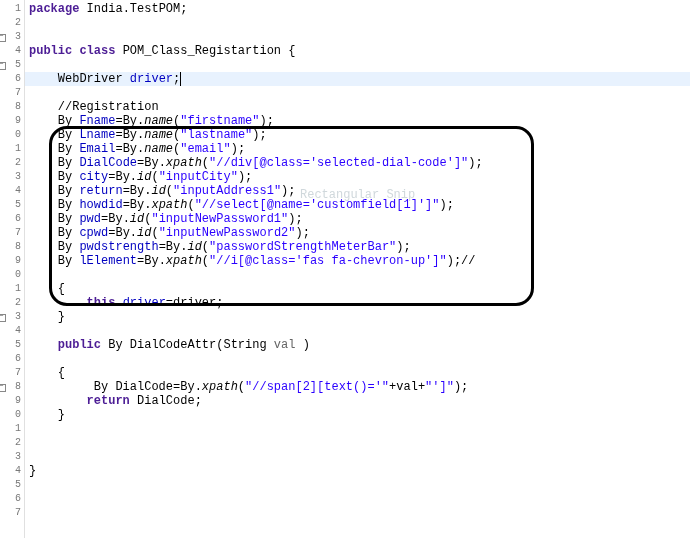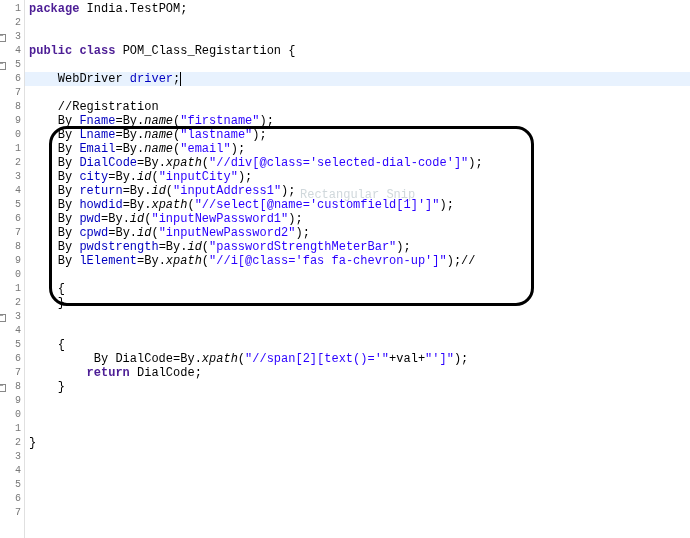--- a/index.html
+++ b/index.html
@@ -150,22 +150,24 @@
       <div class="line"><span>    By </span><span class="fld">city</span><span>=By.</span><span class="mth">id</span><span>(</span><span class="str">"inputCity"</span><span>);</span></div>
       <div class="line"><span>    By </span><span class="fld">return</span><span>=By.</span><span class="mth">id</span><span>(</span><span class="str">"inputAddress1"</span><span>);</span></div>
       <div class="line"><span>    By </span><span class="fld">howdid</span><span>=By.</span><span class="mth">xpath</span><span>(</span><span class="str">"//select[@name='customfield[1]']"</span><span>);</span></div>
       <div class="line"><span>    By </span><span class="fld">pwd</span><span>=By.</span><span class="mth">id</span><span>(</span><span class="str">"inputNewPassword1"</span><span>);</span></div>
       <div class="line"><span>    By </span><span class="fld">cpwd</span><span>=By.</span><span class="mth">id</span><span>(</span><span class="str">"inputNewPassword2"</span><span>);</span></div>
       <div class="line"><span>    By </span><span class="fld">pwdstrength</span><span>=By.</span><span class="mth">id</span><span>(</span><span class="str">"passwordStrengthMeterBar"</span><span>);</span></div>
       <div class="line"><span>    By </span><span class="fld">lElement</span><span>=By.</span><span class="mth">xpath</span><span>(</span><span class="str">"//i[@class='fas fa-chevron-up']"</span><span>);</span><span class="com">//</span></div>
     </div>
   <div class="line"></div>
   <div class="line"><span>    {</span></div>
+  <div class="line"><span class="kw">        this</span><span>.</span><span class="fld">driver</span><span>=driver;</span></div>
   <div class="line"><span>    }</span></div>
   <div class="line"></div>
+  <div class="line"><span class="kw">    public</span><span> By DialCodeAttr(String </span><span class="ann">val</span><span> )</span></div>
   <div class="line"></div>
   <div class="line"><span>    {</span></div>
   <div class="line"><span>         By DialCode=By.</span><span class="mth">xpath</span><span>(</span><span class="str">"//span[2][text()='"</span><span>+val+</span><span class="str">"']"</span><span>);</span></div>
   <div class="line"><span class="kw">        return</span><span> DialCode;</span></div>
   <div class="line"><span>    }</span></div>
   <div class="line"></div>
   <div class="line"></div>
   <div class="line"></div>
   <div class="line"><span>}</span></div>
   <div class="boxed"></div>

